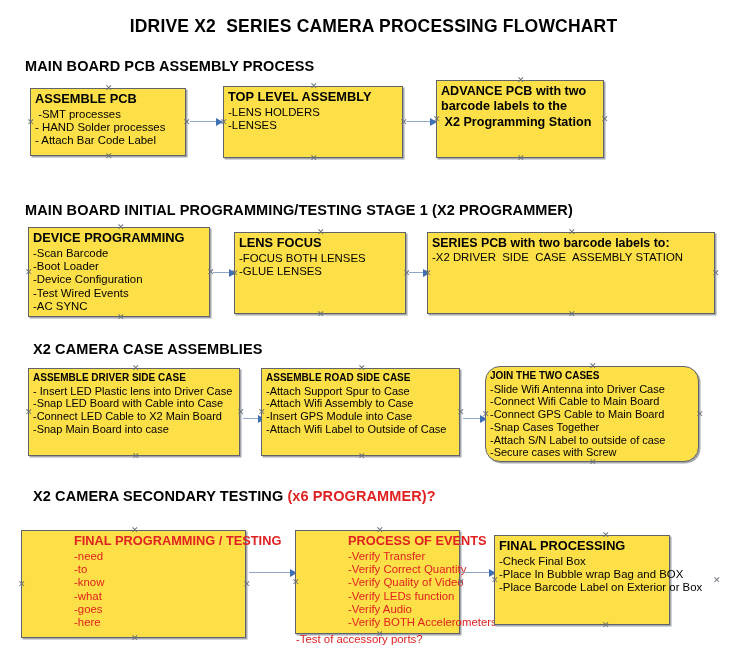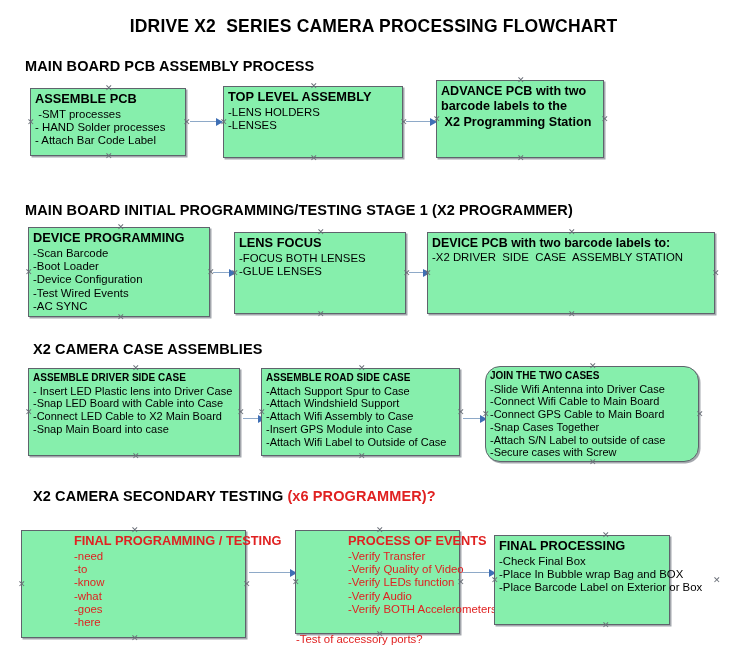--- a/index.html
+++ b/index.html
@@ -18,21 +18,21 @@
     white-space:pre;
   }
   .section-heading{
     font-size:14.5px;font-weight:bold;white-space:pre;letter-spacing:.1px;
   }
   .section-heading .accent{color:#e02121;}
 
   
   .node{
     box-sizing:border-box;
-    background:#86efac;
+    background:#fde047;
     border:1px solid #5f636c;
     box-shadow:1.5px 1.5px 0 rgba(90,95,105,.55);
     overflow:visible;
   }
   .node .body{
     padding:3px 0 0 4px;
     line-height:1.16;
   }
   .node .hd{
     font-size:12.8px;font-weight:bold;white-space:pre;
@@ -149,21 +149,21 @@
   <span class="abs hx" style="left:82px;top:-4px;"></span>
   <span class="abs hx" style="left:82px;top:78px;"></span>
   <span class="abs hx" style="left:-4px;top:37px;"></span>
   <span class="abs hx" style="left:168px;top:37px;"></span>
 </div>
 
 <div class="abs conn" style="left:409px;top:272px;width:20px;"></div>
 
 <div class="abs node" style="left:427px;top:232px;width:288px;height:82px;">
   <div class="body">
-    <span class="hd" style="font-size:12.4px;">DEVICE PCB with two barcode labels to:</span>
+    <span class="hd" style="font-size:12.4px;">SERIES PCB with two barcode labels to:</span>
     <span class="ln">-X2 DRIVER  SIDE  CASE  ASSEMBLY STATION</span>
   </div>
   <span class="abs hx" style="left:140px;top:-4px;"></span>
   <span class="abs hx" style="left:140px;top:78px;"></span>
   <span class="abs hx" style="left:-4px;top:37px;"></span>
   <span class="abs hx" style="left:284px;top:37px;"></span>
 </div>
 
 <div class="abs section-heading" style="left:33px;top:341px;">X2 CAMERA CASE ASSEMBLIES</div>
 
@@ -180,21 +180,20 @@
   <span class="abs hx" style="left:-4px;top:40px;"></span>
   <span class="abs hx" style="left:208px;top:40px;"></span>
 </div>
 
 <div class="abs conn" style="left:243px;top:418px;width:21px;"></div>
 
 <div class="abs node small" style="left:261px;top:368px;width:199px;height:88px;">
   <div class="body">
     <span class="hd">ASSEMBLE ROAD SIDE CASE</span>
     <span class="ln">-Attach Support Spur to Case</span>
-    <span class="ln">-Attach Windshield Support</span>
     <span class="ln">-Attach Wifi Assembly to Case</span>
     <span class="ln">-Insert GPS Module into Case</span>
     <span class="ln">-Attach Wifi Label to Outside of Case</span>
   </div>
   <span class="abs hx" style="left:96px;top:-4px;"></span>
   <span class="abs hx" style="left:96px;top:84px;"></span>
   <span class="abs hx" style="left:-4px;top:40px;"></span>
   <span class="abs hx" style="left:195px;top:40px;"></span>
 </div>
 
@@ -233,20 +232,21 @@
   <span class="abs hx" style="left:-4px;top:50px;"></span>
   <span class="abs hx" style="left:221px;top:50px;"></span>
 </div>
 
 <div class="abs conn" style="left:249px;top:572px;width:47px;"></div>
 
 <div class="abs node red" style="left:295px;top:530px;width:165px;height:104px;">
   <div class="body">
     <span class="hd">PROCESS OF EVENTS</span>
     <span class="ln">-Verify Transfer</span>
+    <span class="ln">-Verify Correct Quantity</span>
     <span class="ln">-Verify Quality of Video</span>
     <span class="ln">-Verify LEDs function</span>
     <span class="ln">-Verify Audio</span>
     <span class="ln">-Verify BOTH Accelerometers</span>
   </div>
   <span class="abs hx" style="left:80px;top:-4px;"></span>
   <span class="abs hx" style="left:80px;top:100px;"></span>
   <span class="abs hx" style="left:-4px;top:48px;"></span>
   <span class="abs hx" style="left:161px;top:48px;"></span>
 </div>

